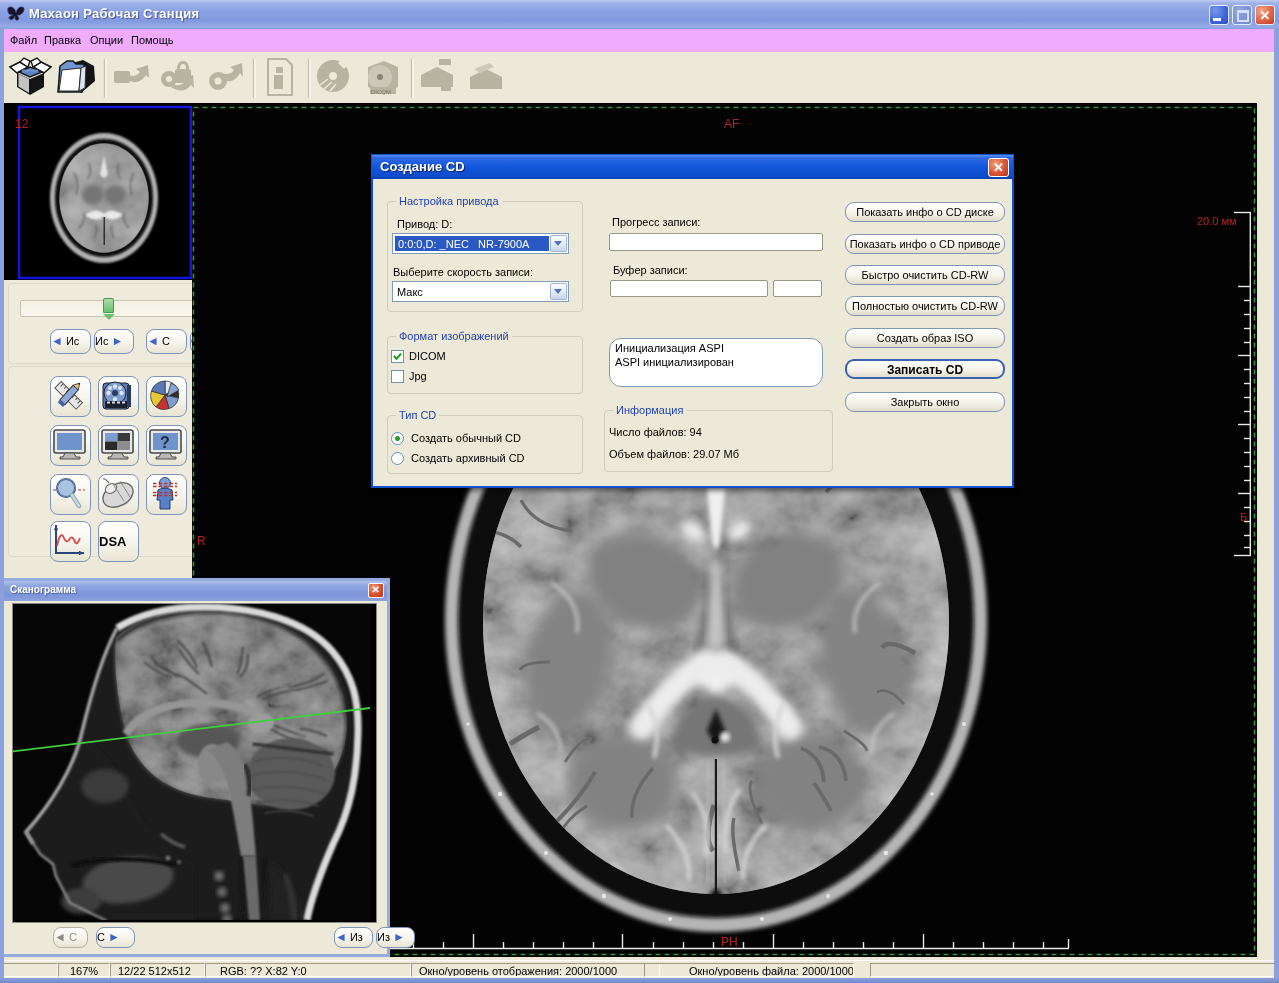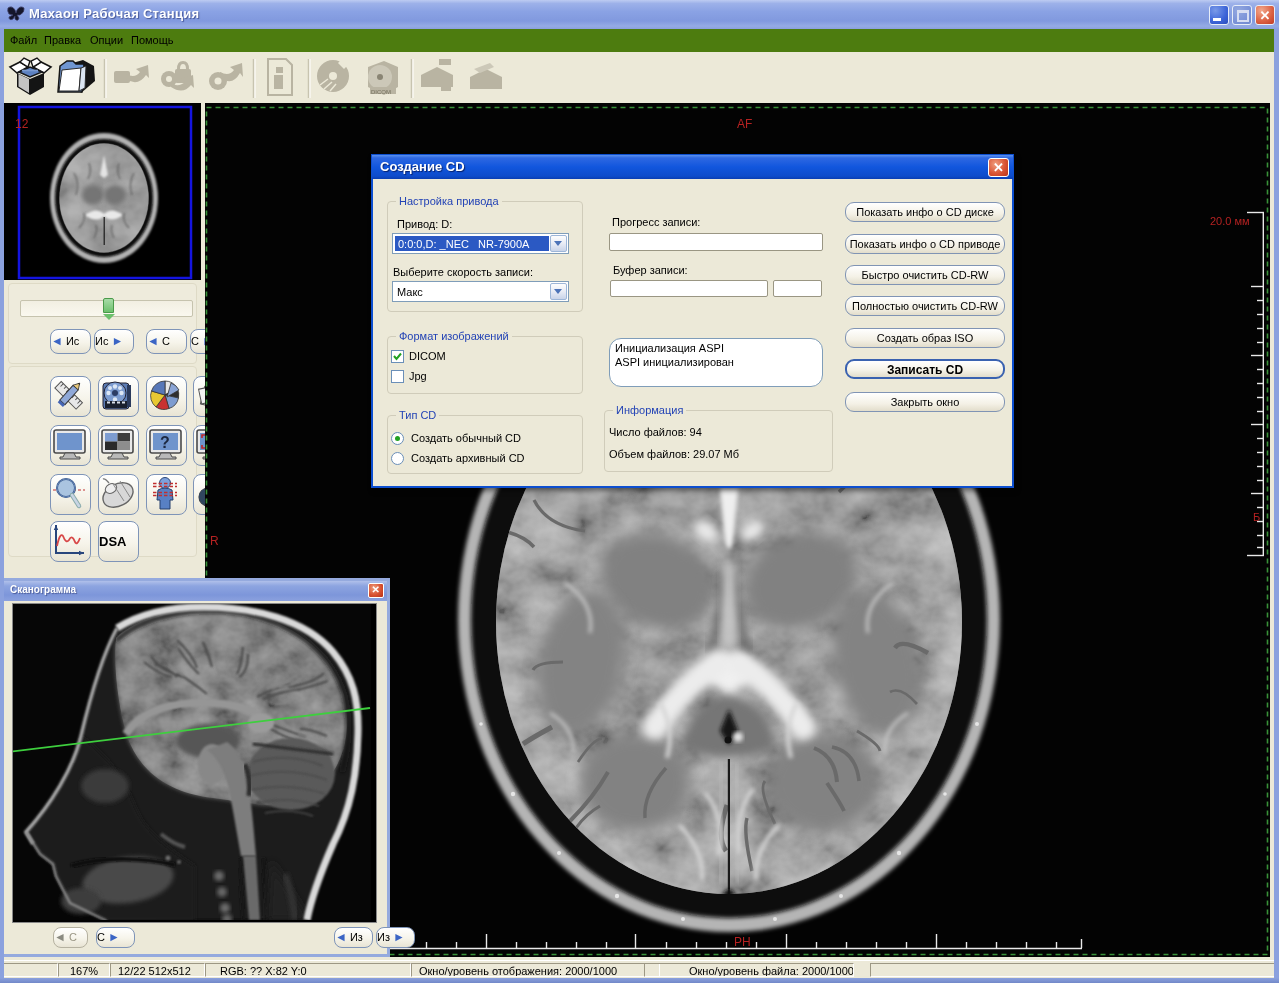--- a/index.html
+++ b/index.html
@@ -8,37 +8,37 @@
 #titlebar{left:0;top:0;width:1279px;height:29px;
  background:linear-gradient(180deg,#bdcbf2 0%,#9db1e9 12%,#8aa2e4 40%,#8199de 72%,#95abe5 90%,#8ba0dd 100%);}
 #titletext{left:29px;top:6px;color:#fff;font-weight:bold;font-size:13px;letter-spacing:0.3px;text-shadow:1px 1px 1px rgba(20,30,90,0.55);}
 .capbtn{top:5px;width:20px;height:20px;border-radius:3px;border:1px solid #e7edf8;box-sizing:border-box;}
 #btnmin{left:1209px;background:radial-gradient(circle at 30% 25%,#7a9ae8,#3c64d8 60%,#2b4dbc);}
 #btnmin:after{content:"";position:absolute;left:3px;bottom:3px;width:8px;height:3px;background:#fff;}
 #btnmax{left:1232px;background:radial-gradient(circle at 30% 25%,#93a8e0,#7b93d8 60%,#7088cf);}
 #btnmax:after{content:"";position:absolute;left:4px;top:4px;width:8px;height:7px;border:2px solid #d7def2;border-top-width:3px;}
 #btnclose{left:1255px;background:radial-gradient(circle at 30% 25%,#f2a88c,#dd6547 55%,#c03a22);}
 #btnclose:after{content:"\2715";position:absolute;left:3.5px;top:2px;color:#fff;font-size:13px;font-weight:bold;}
-#menubar{left:4px;top:29px;width:1271px;height:23px;background:#4d7c0f;color:#000;}
+#menubar{left:4px;top:29px;width:1271px;height:23px;background:#f0abfc;color:#000;}
 #menubar span{position:absolute;top:5px;}
 #toolbar{left:4px;top:52px;width:1271px;height:51px;background:#ece9d8;}
 
 #leftpanel{left:4px;top:103px;width:205px;height:475px;background:#ece9d8;}
 #thumbarea{left:4px;top:103px;width:197px;height:177px;background:#000;}
 #subpan1{left:8px;top:283px;width:189px;height:81px;background:#eeebdc;border:1px solid #dedac6;border-radius:4px;box-sizing:border-box;}
 #subpan2{left:8px;top:366px;width:189px;height:191px;background:#eeebdc;border:1px solid #dedac6;border-radius:4px;box-sizing:border-box;}
 #slider{left:20px;top:300px;width:173px;height:17px;background:linear-gradient(180deg,#f2efe2,#faf8ef);border:1px solid #c6c3ae;border-radius:2px;box-sizing:border-box;}
 #sthumb{left:103px;top:298px;width:11px;height:15px;background:linear-gradient(180deg,#a8dca8,#6cc06c);border:1px solid #4a9a4a;border-radius:2px 2px 0 0;box-sizing:border-box;}
 #sthumb:after{content:"";position:absolute;left:-1px;top:15px;border-left:6px solid transparent;border-right:6px solid transparent;border-top:6px solid #6cc06c;}
 .xbtn{background:linear-gradient(180deg,#ffffff,#f6f4ea 55%,#e8e4d4);border:1px solid #7e94b8;border-radius:8px;box-sizing:border-box;color:#000;text-align:left;margin-left:36px;}
 .navb{height:25px;top:329px;font-size:11px;line-height:22px;}
 .tri{font-size:12px;color:#3b65c5;}
 .gridb{width:41px;height:41px;}
 
-#viewport{left:205px;top:103px;width:1065px;height:854px;background:#000;text-align:right;}
+#viewport{left:192px;top:103px;width:1065px;height:854px;background:#000;text-align:right;}
 
 #dialog{left:371px;top:154px;width:643px;height:334px;background:#ece9d8;border:2px solid #0d4fd0;box-sizing:border-box;box-shadow:2px 3px 5px rgba(0,0,0,0.45);}
 #dlgtitle{left:-1px;top:-1px;width:641px;height:24px;background:linear-gradient(180deg,#5a90ee 0%,#2e68e2 12%,#1156dd 50%,#0e4ccb 88%,#0a3eb2 100%);}
 #dlgtitle span{position:absolute;left:8px;top:4px;color:#fff;font-weight:bold;font-size:13px;text-shadow:1px 1px 1px rgba(0,0,40,0.6);}
 #dlgclose{position:absolute;right:4px;top:3px;width:21px;height:19px;border:1px solid #fff;border-radius:3px;background:radial-gradient(circle at 35% 30%,#f0a080,#da5535 55%,#bb3317);box-sizing:border-box;}
 #dlgclose:after{content:"\2715";position:absolute;left:4px;top:1px;color:#fff;font-size:13px;font-weight:bold;}
 .grp{position:absolute;border:1px solid #d0ccba;border-radius:4px;box-sizing:border-box;}
 .grp>b{position:absolute;left:8px;top:-7px;background:#ece9d8;padding:0 3px;color:#2343b5;font-weight:normal;}
 .dlbl{position:absolute;color:#000;}
 .combo{position:absolute;height:21px;background:#fff;border:1px solid #7f9db9;box-sizing:border-box;}

